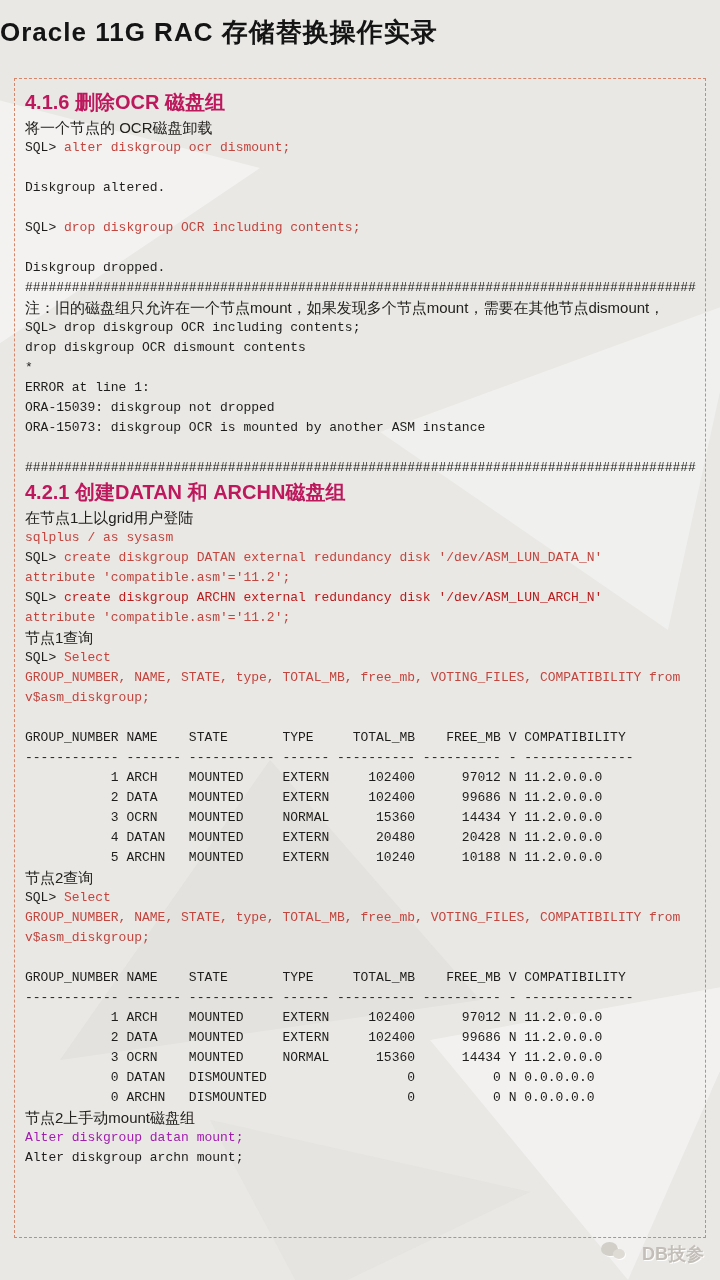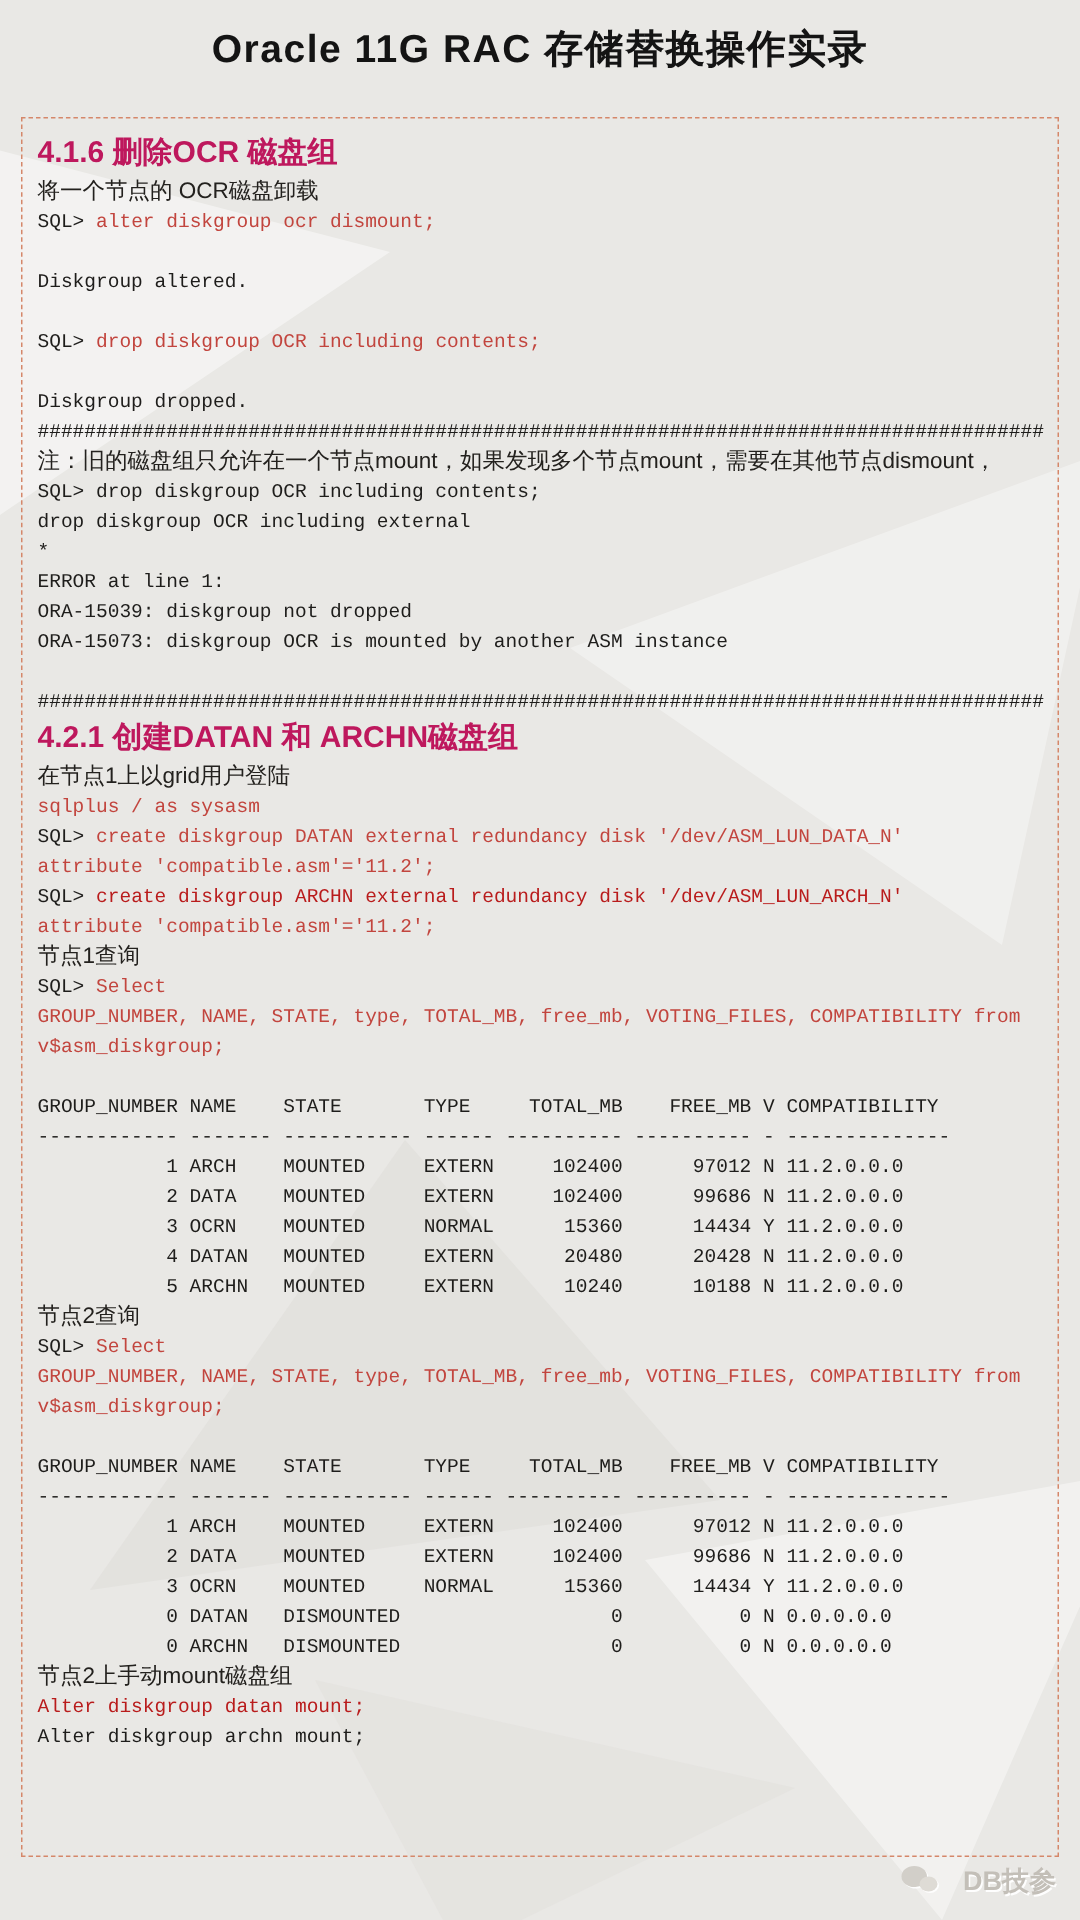--- a/index.html
+++ b/index.html
@@ -14,21 +14,21 @@
   
   .bg-shape{position:absolute;z-index:0;pointer-events:none;}
   .tri1{left:-40px;top:90px;width:300px;height:260px;background:rgba(255,255,255,.45);clip-path:polygon(0 0,100% 30%,10% 100%);}
   .tri2{left:380px;top:300px;width:360px;height:330px;background:rgba(255,255,255,.35);clip-path:polygon(100% 0,0 40%,80% 100%);}
   .tri3{left:60px;top:760px;width:420px;height:300px;background:rgba(222,220,216,.5);clip-path:polygon(0 100%,50% 0,100% 80%);}
   .tri4{left:430px;top:980px;width:330px;height:300px;background:rgba(255,255,255,.4);clip-path:polygon(0 20%,100% 0,60% 100%);}
   .tri5{left:210px;top:1120px;width:320px;height:180px;background:rgba(226,224,220,.5);clip-path:polygon(0 0,100% 40%,30% 100%);}
 
   .page-title{
     position:relative;z-index:2;
-    text-align:center;
+    text-align:left;
     padding-top:15px;
     font-size:26px;
     font-weight:bold;
     letter-spacing:1px;
     color:#141414;
   }
   .doc-box{
     position:absolute;z-index:1;
     left:14px;top:78px;
     width:692px;height:1160px;
@@ -52,21 +52,21 @@
   }
   .line{
     font-family:"Liberation Mono","DejaVu Sans Mono",monospace;
     font-size:13px;line-height:20px;height:20px;
     white-space:pre;letter-spacing:0;
   }
   .blank{height:20px;}
   .watermark{
     position:absolute;z-index:2;
     right:16px;top:1242px;
-    display:flex;align-items:flex-end;gap:15px;
+    display:flex;align-items:flex-start;gap:15px;
     font-size:18px;font-weight:bold;
     color:#c3bfb8;
     text-shadow:1px 1px 0 rgba(255,255,255,.95);
   }
   .wechat-icon{position:relative;width:26px;height:22px;display:inline-block;}
   .wechat-icon .b1{
     position:absolute;left:0;top:0;width:17px;height:14px;
     background:#d2cfc9;border-radius:50% 50% 45% 50%;
     box-shadow:1px 1px 0 rgba(255,255,255,.9);
   }
@@ -95,21 +95,21 @@
       <div class="line"><span style="color: rgb(30, 29, 27);">SQL&gt; </span><span style="color: rgb(194, 69, 62); text-align: center;">alter diskgroup ocr dismount;</span></div>
       <div class="blank"></div>
       <div class="line"><span style="color: rgb(30, 29, 27);">Diskgroup altered.</span></div>
       <div class="blank"></div>
       <div class="line"><span style="color: rgb(30, 29, 27);">SQL&gt; </span><span style="color: rgb(194, 69, 62);">drop diskgroup OCR including contents;</span></div>
       <div class="blank"></div>
       <div class="line"><span style="color: rgb(30, 29, 27);">Diskgroup dropped.</span></div>
       <div class="line"><span style="color: rgb(30, 29, 27);">######################################################################################</span></div>
       <div class="para">注：旧的磁盘组只允许在一个节点mount，如果发现多个节点mount，需要在其他节点dismount，</div>
       <div class="line"><span style="color: rgb(30, 29, 27);">SQL&gt; drop diskgroup OCR including contents;</span></div>
-      <div class="line"><span style="color: rgb(30, 29, 27);">drop diskgroup OCR including external</span></div>
+      <div class="line"><span style="color: rgb(30, 29, 27);">drop diskgroup OCR dismount contents</span></div>
       <div class="line"><span style="color: rgb(30, 29, 27);">*</span></div>
       <div class="line"><span style="color: rgb(30, 29, 27);">ERROR at line 1:</span></div>
       <div class="line"><span style="color: rgb(30, 29, 27);">ORA-15039: diskgroup not dropped</span></div>
       <div class="line"><span style="color: rgb(30, 29, 27);">ORA-15073: diskgroup OCR is mounted by another ASM instance</span></div>
       <div class="blank"></div>
       <div class="line"><span style="color: rgb(30, 29, 27);">######################################################################################</span></div>
       <div class="h3">4.2.1 创建DATAN 和 ARCHN磁盘组</div>
       <div class="para">在节点1上以grid用户登陆</div>
       <div class="line"><span style="color: rgb(194, 69, 62);">sqlplus / as sysasm</span></div>
       <div class="line"><span style="color: rgb(30, 29, 27);">SQL&gt; </span><span style="color: rgb(194, 69, 62);">create diskgroup DATAN external redundancy disk '/dev/ASM_LUN_DATA_N'</span></div>
@@ -134,21 +134,21 @@
       <div class="line"><span style="color: rgb(194, 69, 62);">v$asm_diskgroup;</span></div>
       <div class="blank"></div>
       <div class="line">GROUP_NUMBER NAME    STATE       TYPE     TOTAL_MB    FREE_MB V COMPATIBILITY </div>
       <div class="line">------------ ------- ----------- ------ ---------- ---------- - --------------</div>
       <div class="line">           1 ARCH    MOUNTED     EXTERN     102400      97012 N 11.2.0.0.0    </div>
       <div class="line">           2 DATA    MOUNTED     EXTERN     102400      99686 N 11.2.0.0.0    </div>
       <div class="line">           3 OCRN    MOUNTED     NORMAL      15360      14434 Y 11.2.0.0.0    </div>
       <div class="line">           0 DATAN   DISMOUNTED                  0          0 N 0.0.0.0.0     </div>
       <div class="line">           0 ARCHN   DISMOUNTED                  0          0 N 0.0.0.0.0     </div>
       <div class="para">节点2上手动mount磁盘组</div>
-      <div class="line"><span style="color: #b91c1c;">Alter diskgroup datan mount;</span></div>
+      <div class="line"><span style="color: #a21caf;">Alter diskgroup datan mount;</span></div>
       <div class="line"><span style="color: rgb(30, 29, 27);">Alter diskgroup archn mount;</span></div>
     </div>
 </div>
 
 <div class="watermark">
   <span class="wechat-icon">
       <span class="b1"></span>
       <span class="b2"></span>
     </span>
   <span>DB技参</span>

